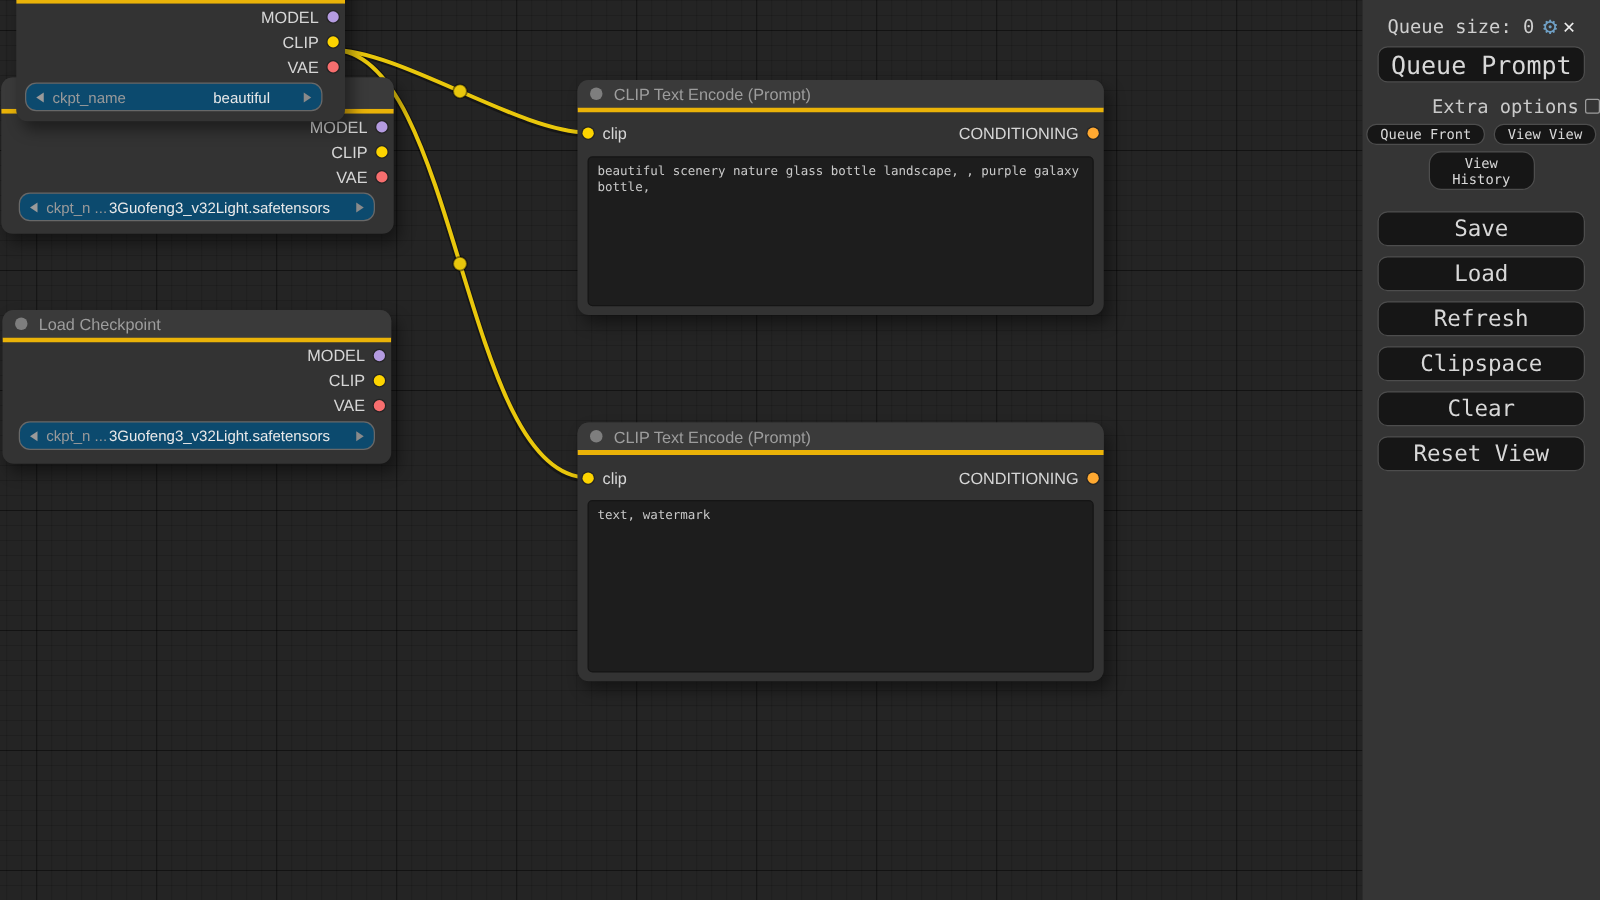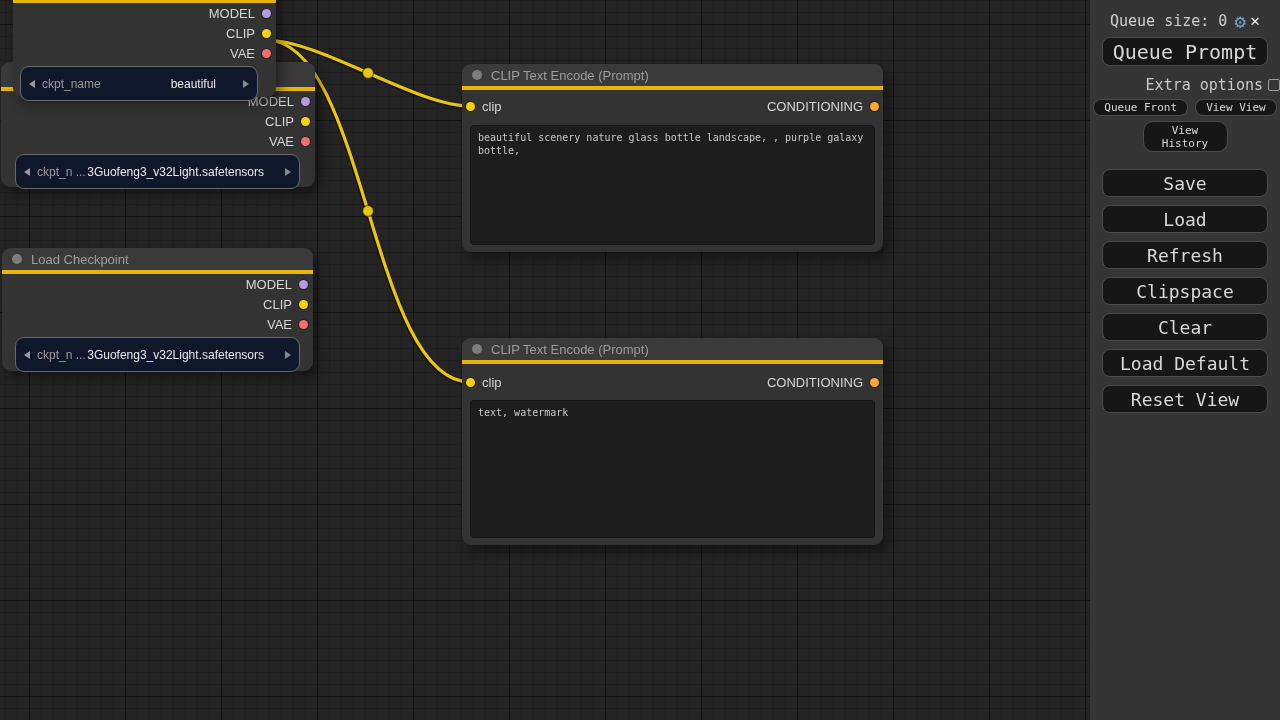--- a/index.html
+++ b/index.html
@@ -38,21 +38,21 @@
   .out-row { height:20px; display:flex; justify-content:flex-end; align-items:center;
              padding-right:5px; }
   .slot-label { color:#d6d6d6; font-size:13px; }
   .dot { width:9px; height:9px; border-radius:50%; margin-left:7px; flex:0 0 auto;
          box-shadow:0 0 0 1px rgba(0,0,0,0.30); }
   .dot-model { background:#b49be0; }
   .dot-clip  { background:#fdd400; }
   .dot-vae   { background:#f76e6e; }
   .dot-cond  { background:#ffa931; }
 
-  .widget { height:35px; background:#0f172a; border:1px solid #686868; border-radius:9px;
+  .widget { height:23px; background:#0c4a6e; border:1px solid #686868; border-radius:9px;
             display:flex; align-items:center; font-size:12px; color:#9a9a9a;
             padding:0 8px; }
   .w-arrow { width:0; height:0; border:4px solid transparent; flex:0 0 auto; }
   .w-arrow.left  { border-right:6px solid #9a9a9a; border-left:none; margin-right:7px; }
   .w-arrow.right { border-left:6px solid #8a8a8a; border-right:none; margin-left:7px; }
   .w-label { white-space:nowrap; }
   .w-value { margin-left:auto; color:#e9e9e9; white-space:nowrap; margin-right:14px; }
 
   
   #node-ckpt-a { left:13px; top:-25px; width:263px; height:122px; z-index:3; }
@@ -260,17 +260,16 @@
       <button class="mbtn btn-small">View View</button>
     </div>
 
     <button class="mbtn btn-history">View History</button>
 
     <button class="mbtn btn-action first">Save</button>
     <button class="mbtn btn-action">Load</button>
     <button class="mbtn btn-action">Refresh</button>
     <button class="mbtn btn-action">Clipspace</button>
     <button class="mbtn btn-action">Clear</button>
-    <button class="mbtn btn-action">Load Default</button>
     <button class="mbtn btn-action">Reset View</button>
   </aside>
 
 </div>
 
 </body></html>

